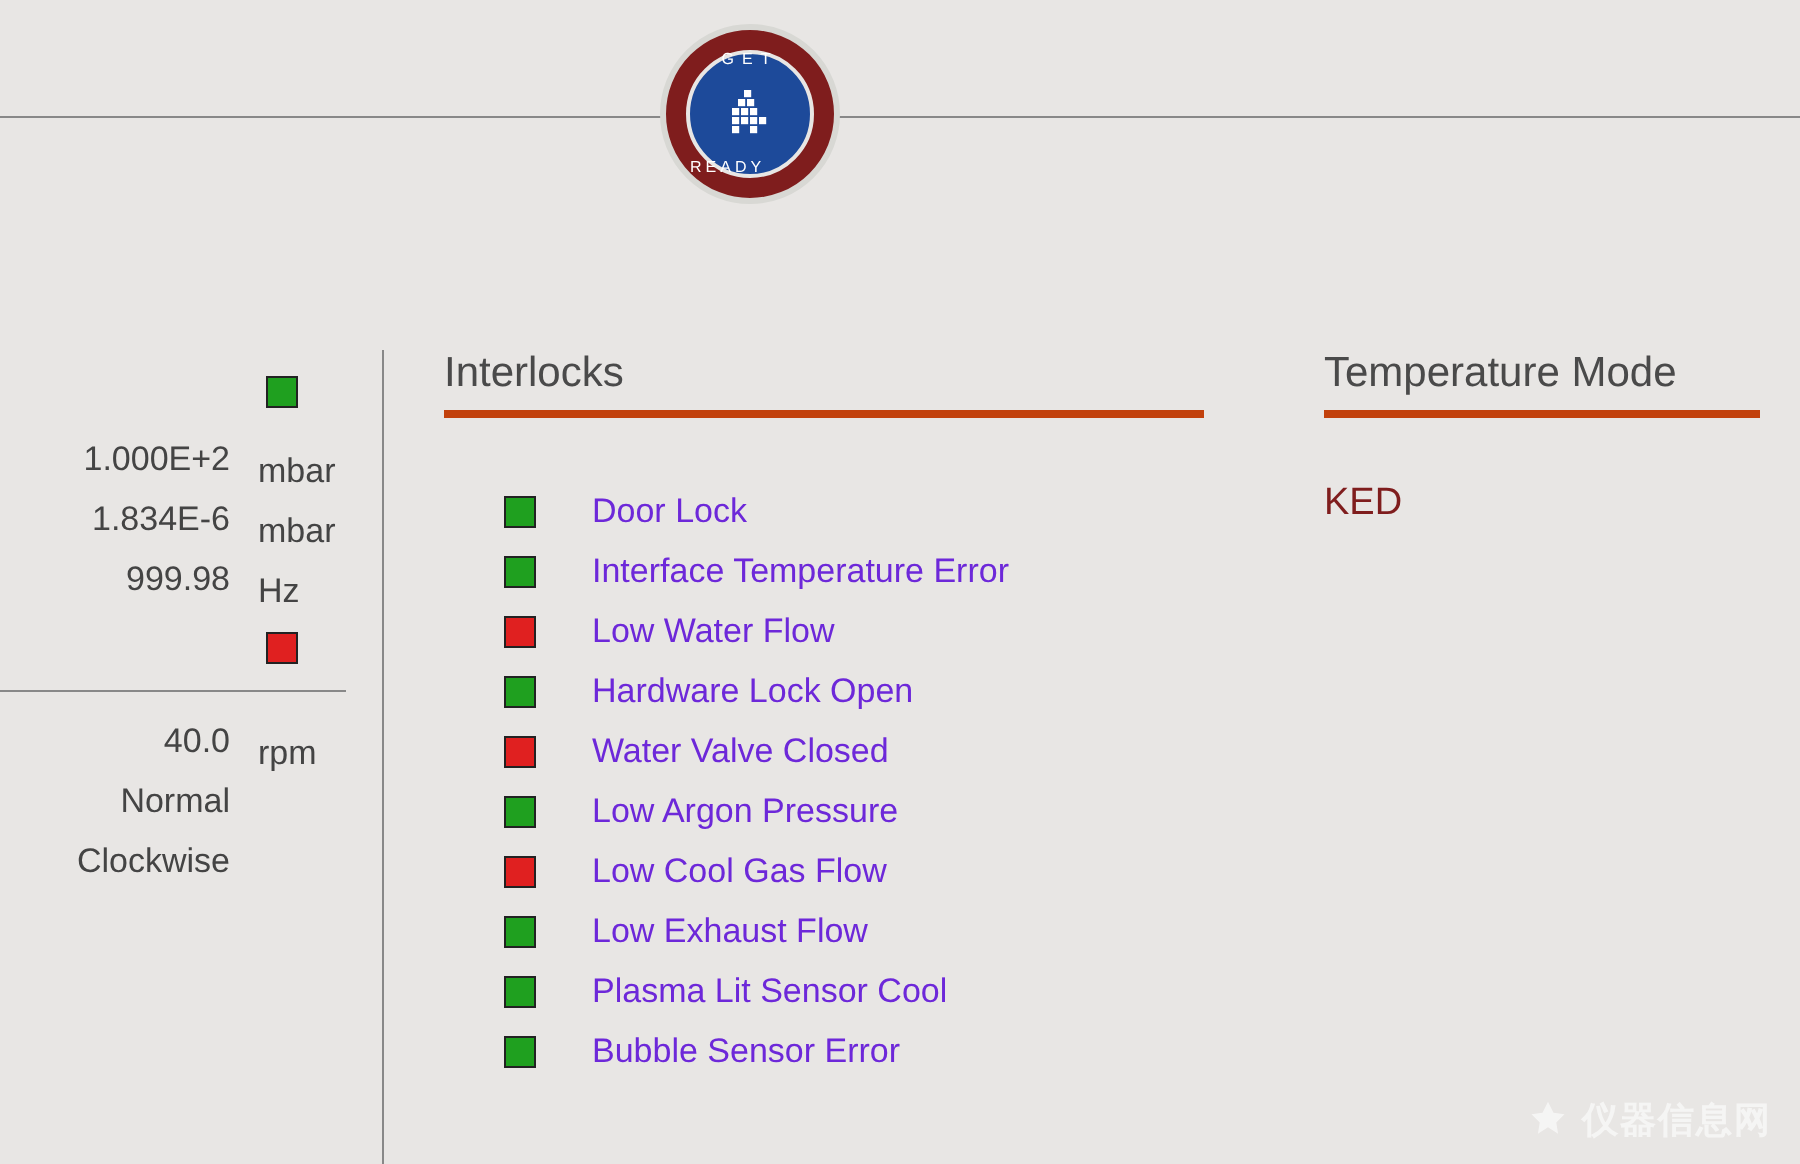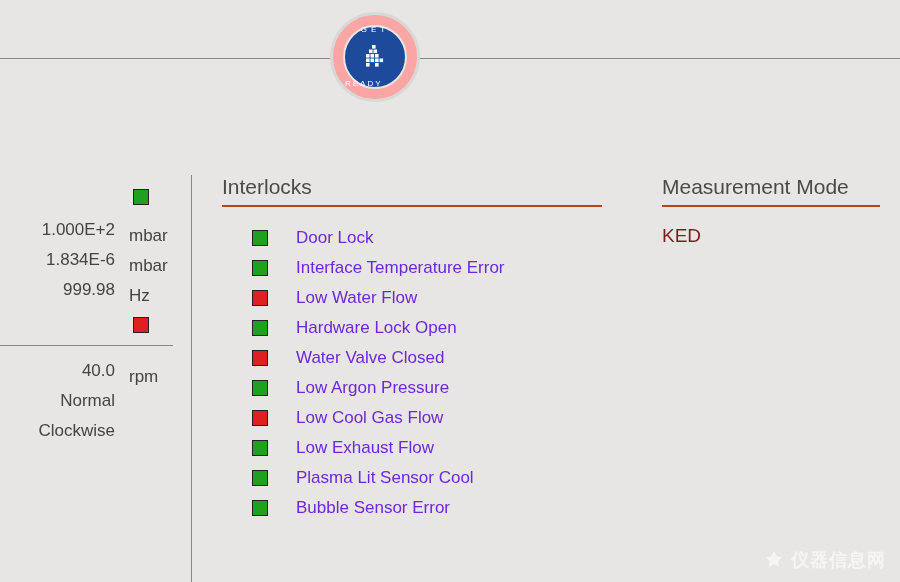--- a/index.html
+++ b/index.html
@@ -28,21 +28,21 @@
     height: 1px;
     background: #888;
   }
   .badge {
     position: absolute;
     top: 12px;
     left: 330px;
     width: 90px;
     height: 90px;
     border-radius: 50%;
-    background: #fca5a5;
+    background: #7f1d1d;
     border: 3px solid #d8d8d4;
     display: flex;
     align-items: center;
     justify-content: center;
   }
   .badge-inner {
     width: 64px;
     height: 64px;
     border-radius: 50%;
     background: #1d4a9a;
@@ -117,22 +117,22 @@
   .left-sep {
     margin: 12px 0 10px 0;
     border-top: 1px solid #888;
   }
   .left-first-sq { margin: 4px 24px 10px 0; }
 
   .section-title {
     font-size: 21px;
     color: #4a4a4a;
     padding-bottom: 6px;
-    border-bottom: 2px solid #c2410c;
-    margin-bottom: 16px;
+    border-bottom: 4px solid #c2410c;
+    margin-bottom: 32px;
   }
 
   .ilock-row {
     display: flex;
     align-items: center;
     gap: 28px;
     height: 30px;
     padding-left: 30px;
     font-size: 17px;
     color: #6d28d9;
@@ -262,21 +262,21 @@
           <span>Plasma Lit Sensor Cool</span>
         </div>
         <div class="ilock-row">
           <span class="status-sq sq-green"></span>
           <span>Bubble Sensor Error</span>
         </div>
       </div>
   </div>
 
   <div class="col-right">
-    <div class="section-title">Measurement Mode</div>
+    <div class="section-title">Temperature Mode</div>
     <div class="mm-value">KED</div>
   </div>
 
 </div>
 
 <div class="watermark">
   <svg viewBox="0 0 24 24">
       <path fill="#fff" d="M12 2l3 6 6 .9-4.5 4.4 1 6.2L12 16l-5.5 3.5 1-6.2L3 8.9 9 8z"></path>
     </svg>
   <span>仪器信息网</span>

